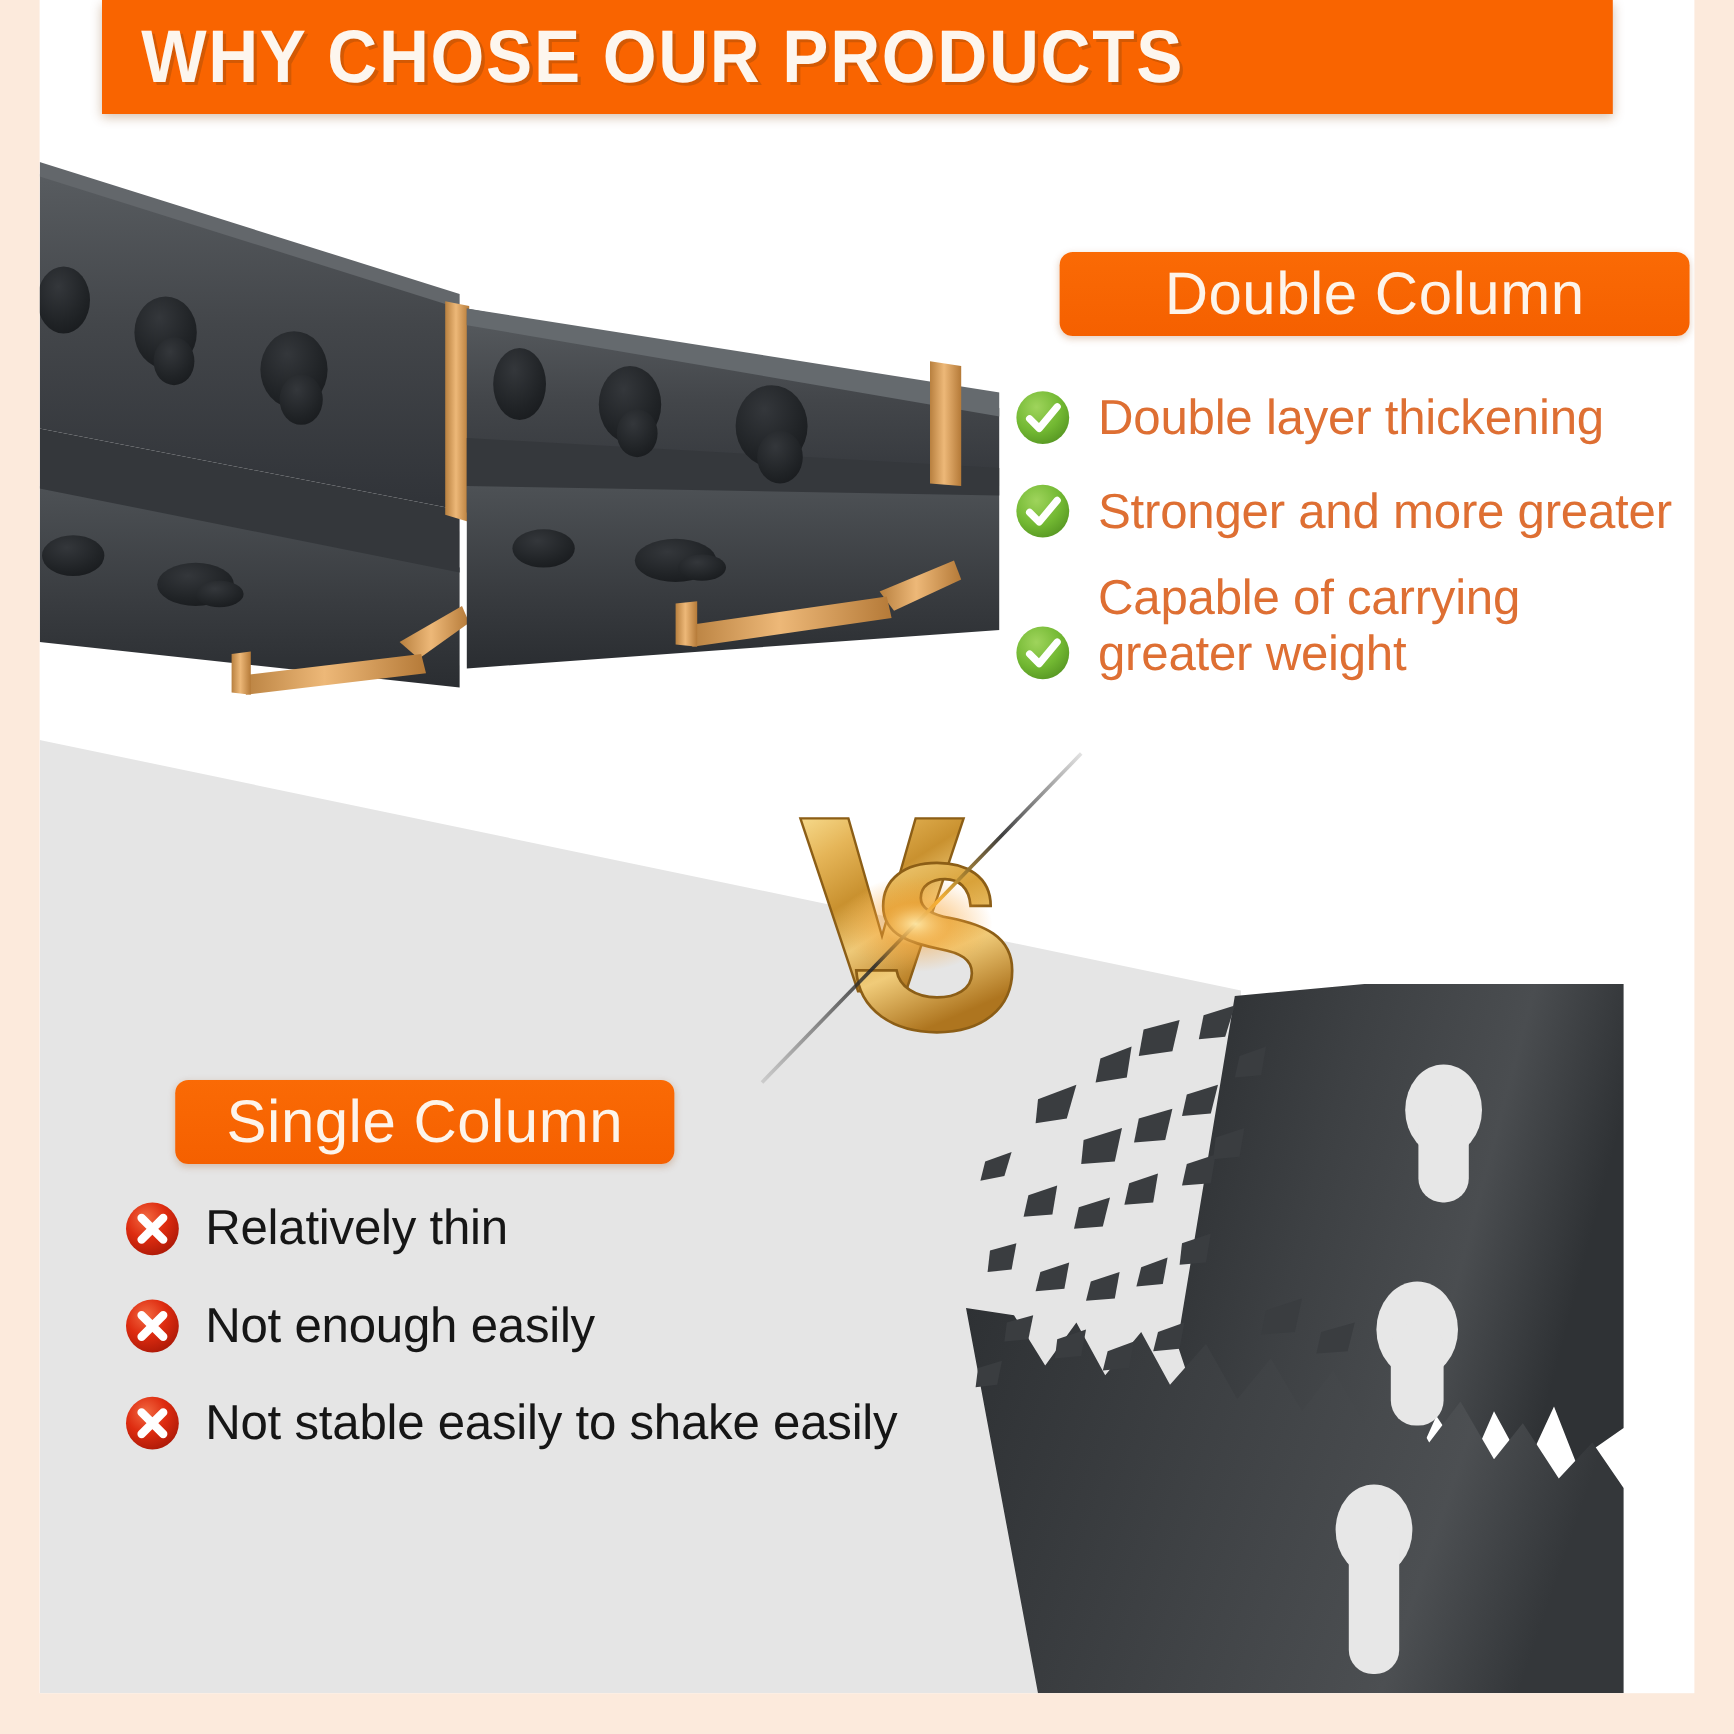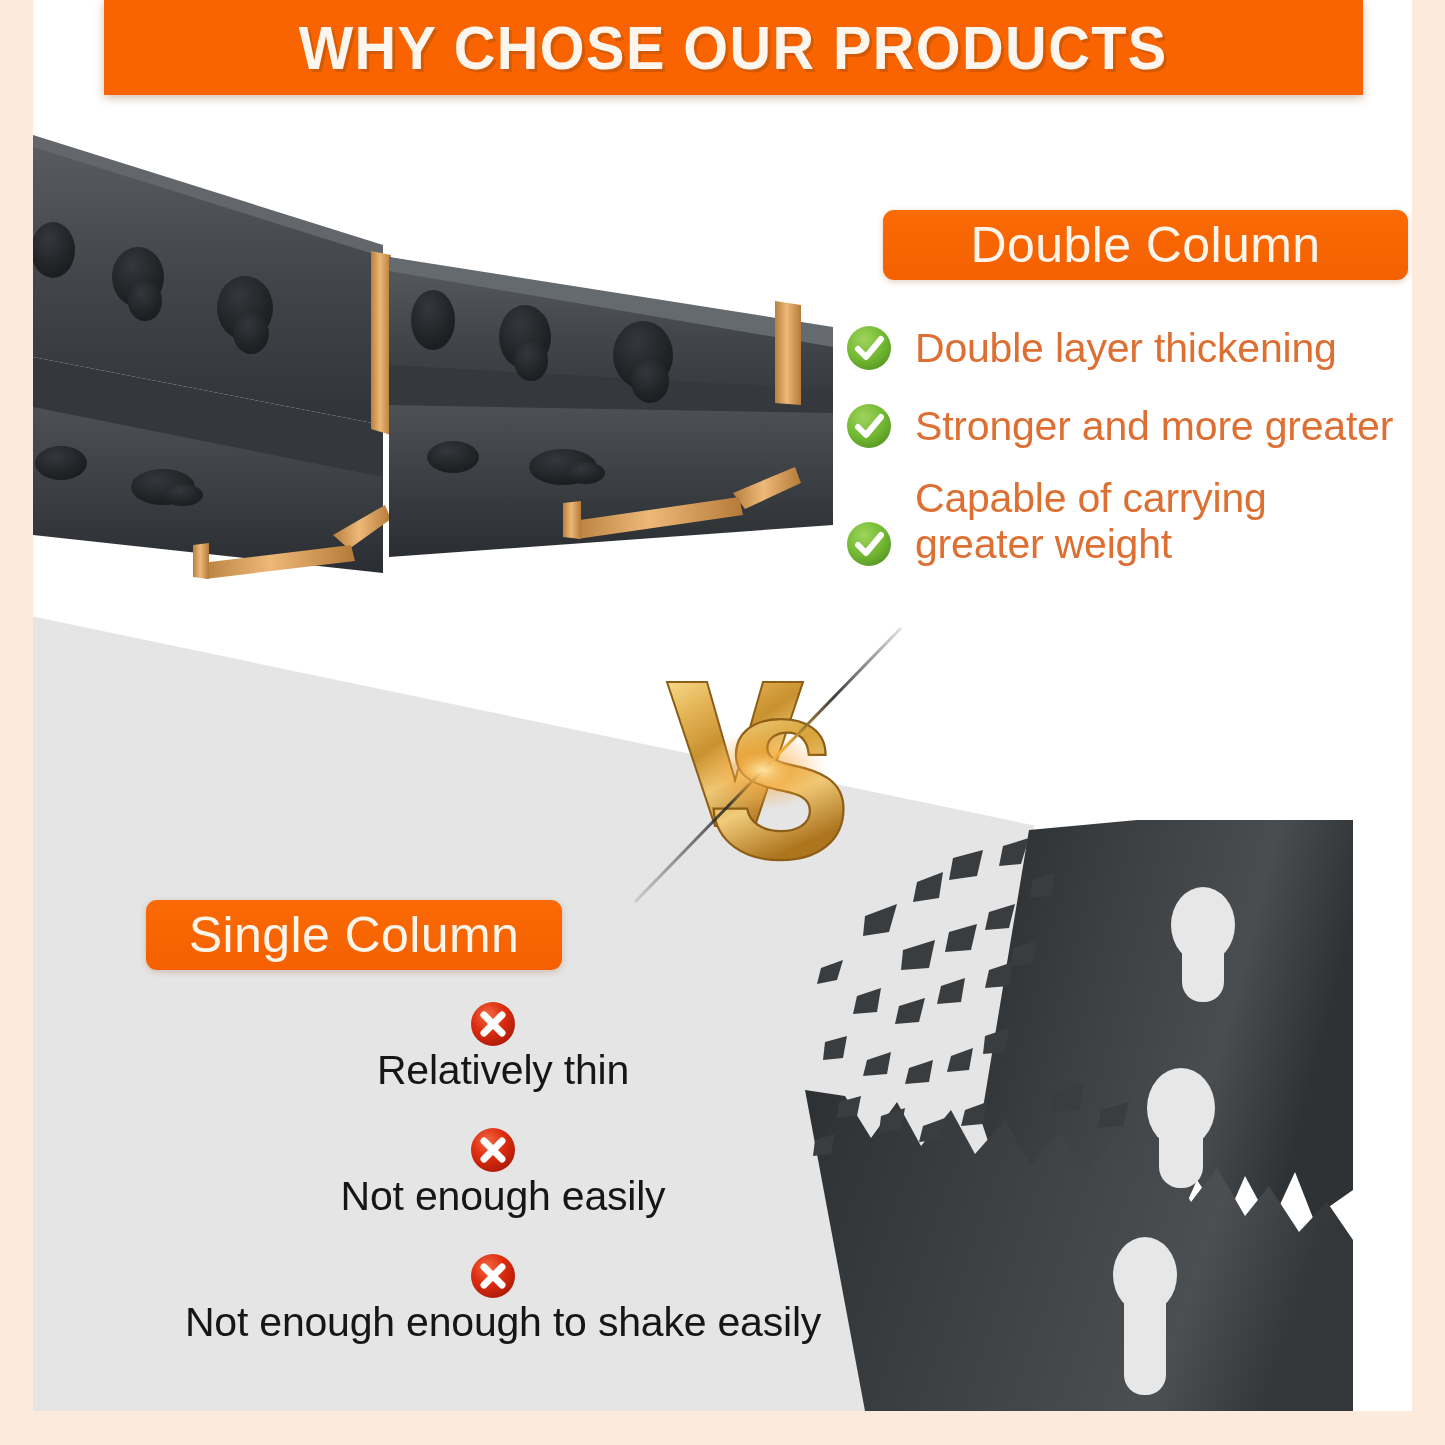--- a/index.html
+++ b/index.html
@@ -41,27 +41,26 @@
     left:0; top:0;
     width:1379px; height:1411px;
     background:#E9E9E9;
     clip-path: polygon(72.6% 58.5%, 100% 64.0%, 100% 100%, 72.6% 100%);
     opacity:0;
   }
 
   
   #header-bar {
     position:absolute;
-    left:104px; top:0px;
+    left:85px; top:0px;
     width:1259px; height:95px;
     background:#F96400;
     box-shadow:0 3px 9px rgba(120,60,10,.33);
     display:flex;
     align-items:center;
-    justify-content:center;
     z-index:40;
   }
   #header-title {
     font-family:"Liberation Sans", sans-serif;
     font-weight:bold;
     font-size:62px;
     letter-spacing:1.5px;
     color:#FDF6EE;
     text-shadow:3px 3px 0 rgba(150,70,10,.38);
     transform:scaleX(.93);
@@ -144,21 +143,20 @@
   #list-cons {
     position:absolute;
     left:70px; top:1000px;
     width:800px;
     z-index:25;
   }
   .con-row {
     display:flex;
     align-items:center;
     margin-bottom:33px;
-    flex-direction:column;
   }
   .con-row .ico { flex:0 0 auto; margin-right:20px; }
   .con-text {
     font-family:"Liberation Sans", sans-serif;
     font-size:41px;
     color:#161616;
     line-height:1.1;
     letter-spacing:-.2px;
     white-space:nowrap;
   }
@@ -442,21 +440,21 @@
         <span class="con-text">Not enough easily</span>
       </div>
 
       <div class="con-row">
         <span class="ico">
           <svg width="48" height="48" viewBox="0 0 48 48">
             <circle cx="24" cy="24" r="22" fill="url(#gRed)"></circle>
             <path d="M15,15 L33,33 M33,15 L15,33" fill="none" stroke="#FFFFFF" stroke-width="7" stroke-linecap="round"></path>
           </svg>
         </span>
-        <span class="con-text">Not enough enough to shake easily</span>
+        <span class="con-text">Not stable easily to shake easily</span>
       </div>
 
     </div>
 
   </div>
 
   <div id="header-bar">
     <span id="header-title">WHY CHOSE OUR PRODUCTS</span>
   </div>
 

